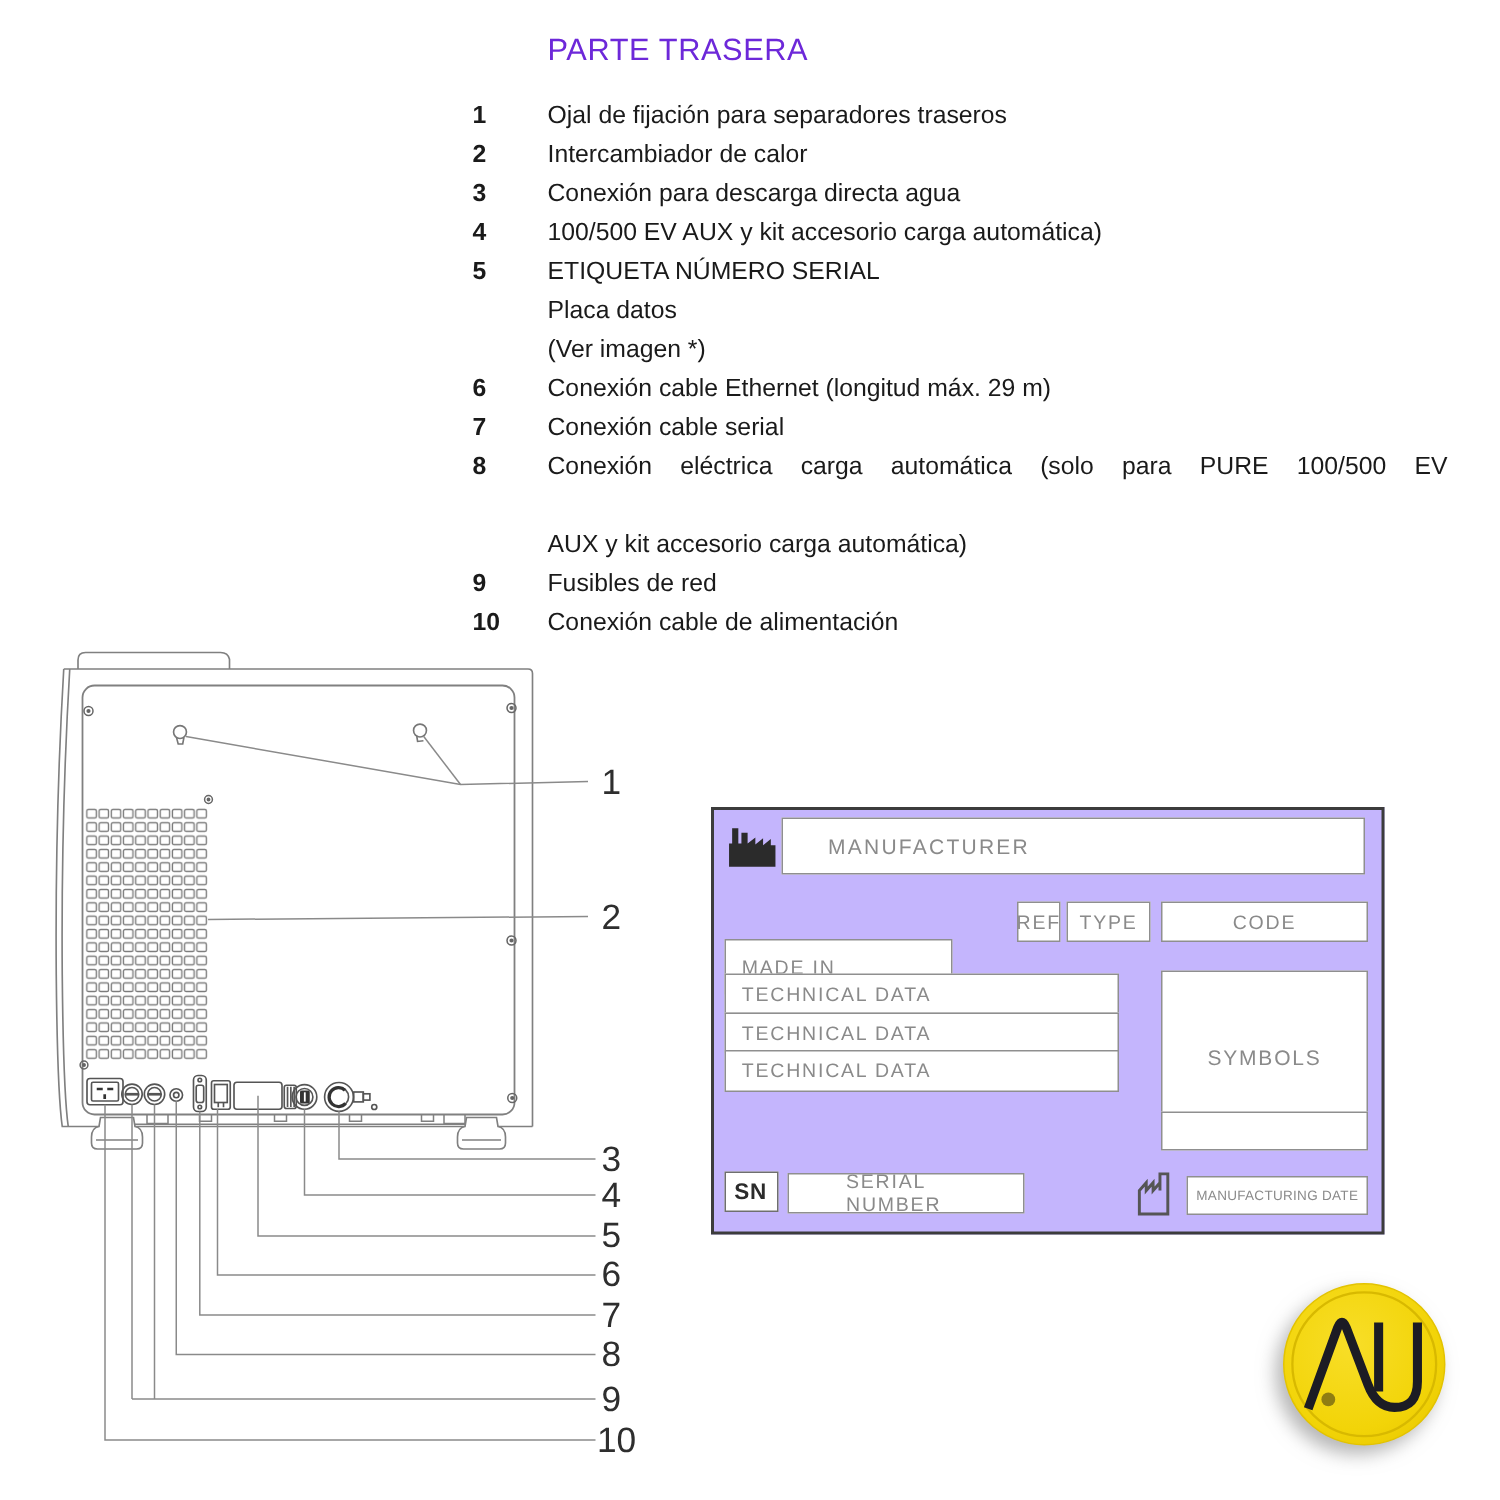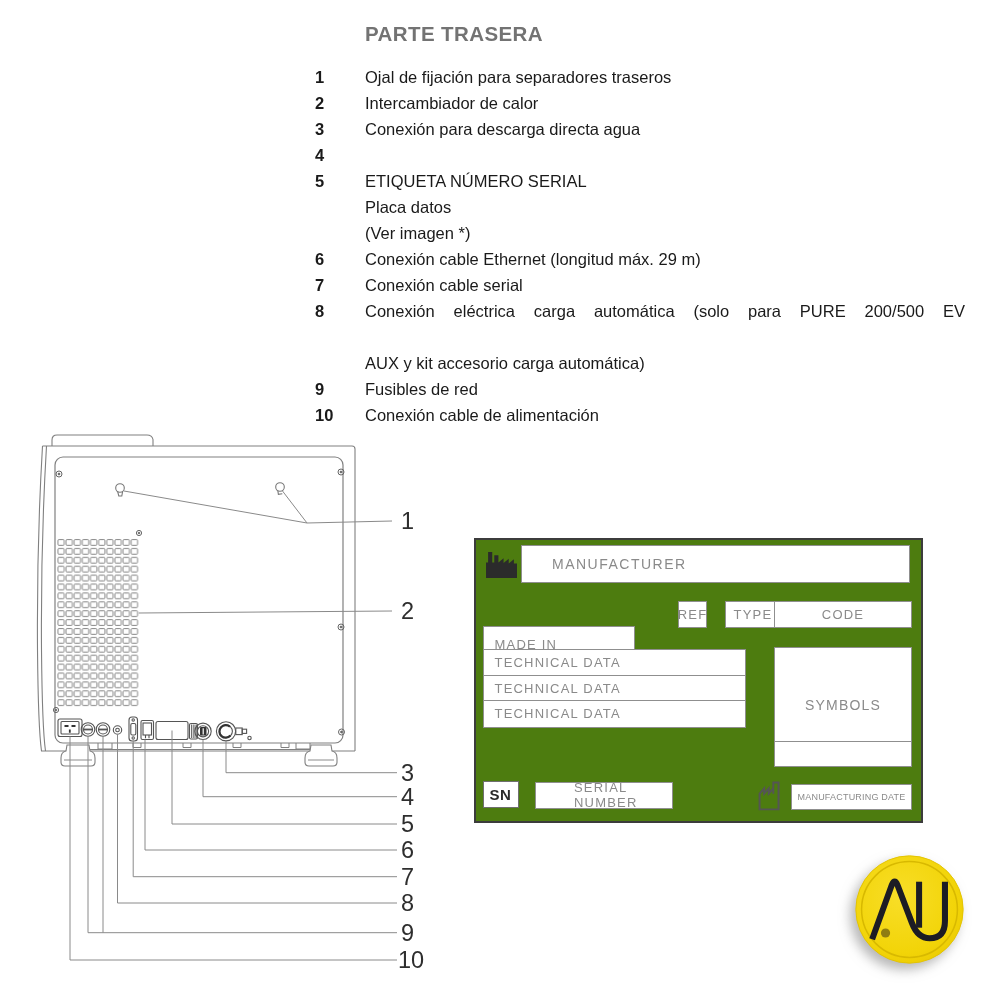--- a/index.html
+++ b/index.html
@@ -2,34 +2,34 @@
 <html><head>
 <meta charset="utf-8">
 <style>
   html,body{margin:0;padding:0;}
   body{
     width:1000px;height:1000px;position:relative;background:#ffffff;
     font-family:"Liberation Sans",sans-serif;color:#1a1a1a;overflow:hidden;
   }
   
   .page-title{
-    position:absolute;left:365px;top:22px;font-size:20.5px;font-weight:bold;
-    letter-spacing:.4px;color:#737373;
+    position:absolute;left:365px;top:22px;font-size:20.5px;font-weight:normal;
+    letter-spacing:.4px;color:#6d28d9;
   }
   .legend{position:absolute;left:315px;top:64px;width:652px;}
   .lg-row{display:flex;align-items:flex-start;}
   .lg-num{width:50px;font-weight:bold;font-size:16.5px;line-height:26px;flex:0 0 50px;}
   .lg-text{width:600px;font-size:16.5px;line-height:26px;}
   .lg-line{white-space:normal;}
   .lg-line.just{text-align:justify;}
   .lg-line.just::after{content:"";display:inline-block;width:100%;}
   
   .plate{
     position:absolute;left:474px;top:538px;width:449px;height:285px;
-    border:2.5px solid #3c3c3c;box-sizing:border-box;background:#4d7c0f;
+    border:2.5px solid #3c3c3c;box-sizing:border-box;background:#c4b5fd;
   }
   .pbox{
     position:absolute;border:1.5px solid #8f8f8f;box-sizing:border-box;
     display:flex;align-items:center;color:#8a8a8a;font-size:13px;letter-spacing:1.2px;
     background:#fff;
   }
   .pbox.center{justify-content:center;}
   .pbox.padded{padding-left:11px;}
   .picon{position:absolute;}
   
@@ -59,20 +59,21 @@
     </div>
     <div class="lg-row">
       <div class="lg-num">3</div>
       <div class="lg-text">
         <div class="lg-line">Conexión para descarga directa agua</div>
       </div>
     </div>
     <div class="lg-row">
       <div class="lg-num">4</div>
       <div class="lg-text">
+        <div class="lg-line">100/500 EV AUX y kit accesorio carga automática)</div>
       </div>
     </div>
     <div class="lg-row">
       <div class="lg-num">5</div>
       <div class="lg-text">
         <div class="lg-line">ETIQUETA NÚMERO SERIAL</div>
         <div class="lg-line">Placa datos</div>
         <div class="lg-line">(Ver imagen *)</div>
       </div>
     </div>
@@ -84,21 +85,21 @@
     </div>
     <div class="lg-row">
       <div class="lg-num">7</div>
       <div class="lg-text">
         <div class="lg-line">Conexión cable serial</div>
       </div>
     </div>
     <div class="lg-row">
       <div class="lg-num">8</div>
       <div class="lg-text">
-        <div class="lg-line just">Conexión eléctrica carga automática (solo para PURE 200/500 EV</div>
+        <div class="lg-line just">Conexión eléctrica carga automática (solo para PURE 100/500 EV</div>
         <div class="lg-line">AUX y kit accesorio carga automática)</div>
       </div>
     </div>
     <div class="lg-row">
       <div class="lg-num">9</div>
       <div class="lg-text">
         <div class="lg-line">Fusibles de red</div>
       </div>
     </div>
     <div class="lg-row">
@@ -249,21 +250,21 @@
   <svg class="picon" style="left:9px;top:9px;" width="33" height="33" viewBox="0 0 32 32">
     <path fill="#2b2b2b" d="M1 28 V13 H3 V3 H7 V13 H9 V6 H13 V13 L18 9 V13.5 L23 9.5 V14 L28 10 V14 H31 V28 Z"></path>
   </svg>
   <div class="pbox" style="left:45px;top:4.5px;width:389px;height:38px;padding-left:30px;font-size:14px;letter-spacing:1.5px;">
     <span>MANUFACTURER</span>
   </div>
 
   <div class="pbox center" style="left:202px;top:60.5px;width:29px;height:27px;">
     <span>REF</span>
   </div>
-  <div class="pbox center" style="left:249px;top:60.5px;width:56px;height:27px;">
+  <div class="pbox center" style="left:235px;top:60.5px;width:56px;height:27px;">
     <span>TYPE</span>
   </div>
   <div class="pbox center" style="left:298px;top:60.5px;width:138px;height:27px;">
     <span>CODE</span>
   </div>
 
   <div class="pbox padded" style="left:6.5px;top:86px;width:152px;height:37px;">
     <span>MADE IN</span>
   </div>
 
@@ -278,21 +279,21 @@
   </div>
 
   <div class="pbox center" style="left:298px;top:86px;width:138px;height:116.5px;font-size:14px;margin-top:21px;">
     <span>SYMBOLS</span>
   </div>
   <div class="pbox" style="left:298px;top:201px;width:138px;height:25.5px;"></div>
 
   <div class="pbox center" style="left:6.5px;top:240.5px;width:36px;height:27px;border-color:#6f6f6f;color:#2b2b2b;font-weight:bold;font-size:15px;letter-spacing:.5px;">
     <span>SN</span>
   </div>
-  <div class="pbox center" style="left:59px;top:242px;width:138px;height:26.5px;padding-left:38px;">
+  <div class="pbox center" style="left:49px;top:242px;width:158px;height:26.5px;padding-left:38px;">
     <span>SERIAL NUMBER</span>
   </div>
 
   <svg class="picon" style="left:281px;top:238px;" width="30" height="34" viewBox="0 0 22 26">
     <path fill="none" stroke="#555555" stroke-width="1.5" d="M1.5 24 V12 L5 8 V12 L8.5 8 V12 L12 8 V12 V3.5 H16 V24 Z"></path>
   </svg>
   <div class="pbox center" style="left:315px;top:244px;width:121px;height:25.5px;font-size:9px;letter-spacing:.2px;">
     <span>MANUFACTURING DATE</span>
   </div>
 </div>

